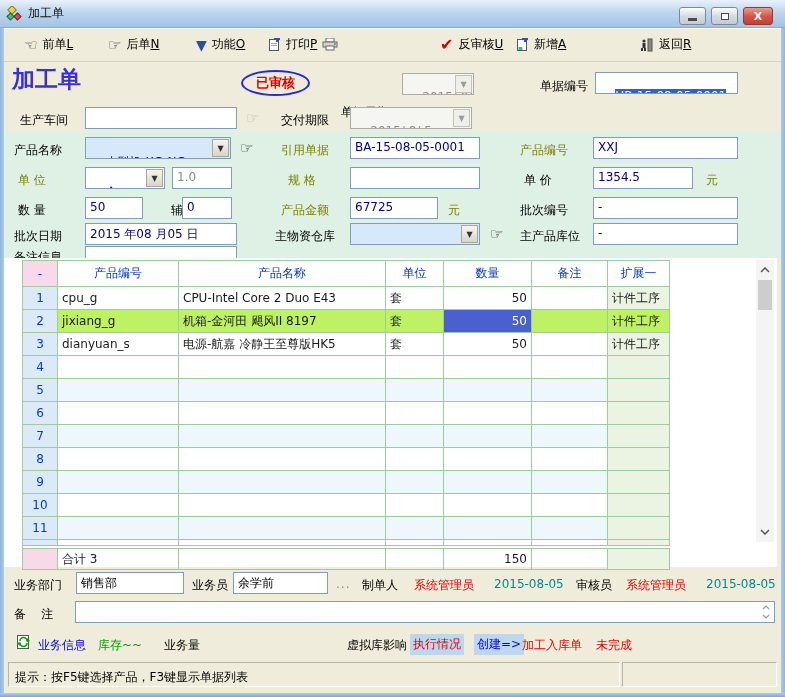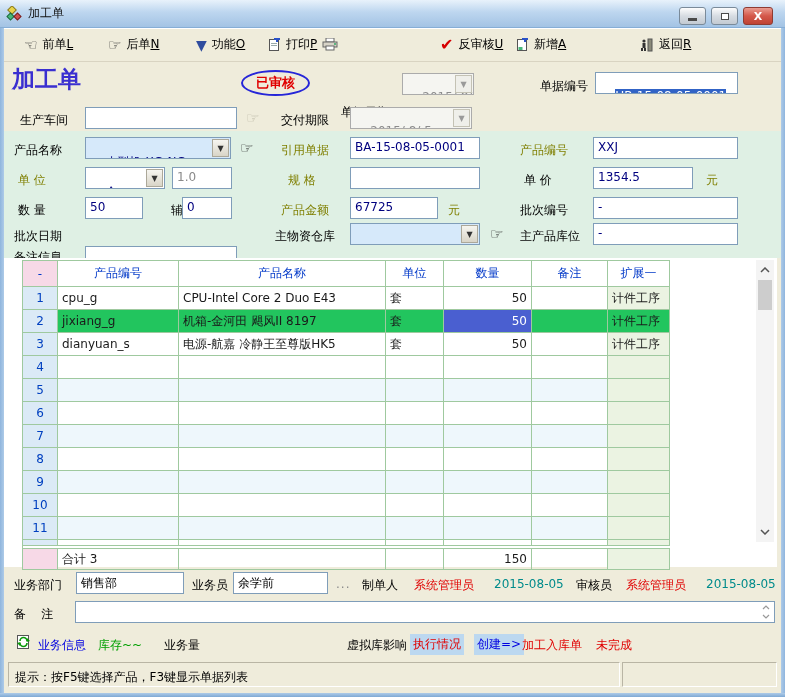--- a/index.html
+++ b/index.html
@@ -71,21 +71,21 @@
   .c4 { width:88px; justify-content:flex-end; }
   .c5 { width:76px;text-align:right; }
   .c6 { width:62px; }
   .head .tc { color:#0038C8; justify-content:center; background:#FFF; }
   .head .c0 { background:#F7D9E7; }
   .rnum { background:#DBEAF6; color:#0040C0; }
   .ext { background:#EBF3E2; }
   .r-alt .tc { background:#EEF7FC; }
   .r-alt .rnum { background:#DBEAF6; }
   .r-alt .ext { background:#EBF3E2; }
-  .r-sel .tc { background:#22c55e; }
+  .r-sel .tc { background:#bef264; }
   .r-sel .rnum { background:#DBEAF6; }
   .r-sel .qty-sel { background:#4A5FD0; color:#FFF; }
   .total .c0 { background:#F7D9E7; }
   .total .ext { background:#EBF3E2; }
 
   .vscroll { position:absolute; left:752px; top:2px; width:18px; height:282px; background:#F4F4F4; }
   .vs-up, .vs-dn { position:absolute; left:0; width:18px; height:16px; display:flex; align-items:center; justify-content:center; }
   .vs-up { top:2px; } .vs-dn { bottom:2px; }
   .vs-thumb { position:absolute; left:2px; top:20px; width:14px; height:30px; background:#CDCDCD; }
 
@@ -245,20 +245,21 @@
   <div class="inp" style="left:85px; top:197px; width:58px;">50</div>
   <span class="lbl" style="left:164px; top:202px;margin-left:7px;">辅量</span>
   <div class="inp" style="left:182px; top:197px; width:50px;">0</div>
   <span class="lbl olive" style="left:281px; top:202px;">产品金额</span>
   <div class="inp" style="left:350px; top:197px; width:88px;">67725</div>
   <span class="lbl olive" style="left:448px; top:202px;">元</span>
   <span class="lbl" style="left:520px; top:202px;">批次编号</span>
   <div class="inp" style="left:593px; top:197px; width:145px;">-</div>
 
   <span class="lbl" style="left:14px; top:228px;">批次日期</span>
+  <div class="inp" style="left:85px; top:223px; width:152px;">2015 年08 月05 日</div>
   <span class="lbl" style="left:275px; top:228px;">主物资仓库</span>
   <div class="combo blue" style="left:350px; top:223px; width:130px;">
     <span></span><span class="arr">▼</span>
   </div>
   <span class="hand" style="left:490px; top:225px;">☞</span>
   <span class="lbl" style="left:520px; top:228px;">主产品库位</span>
   <div class="inp" style="left:593px; top:223px; width:145px;">-</div>
 
   <span class="lbl" style="left:14px; top:249px;">备注信息</span>
   <div class="inp" style="left:85px; top:246px; width:152px; height:20px;"></div>

